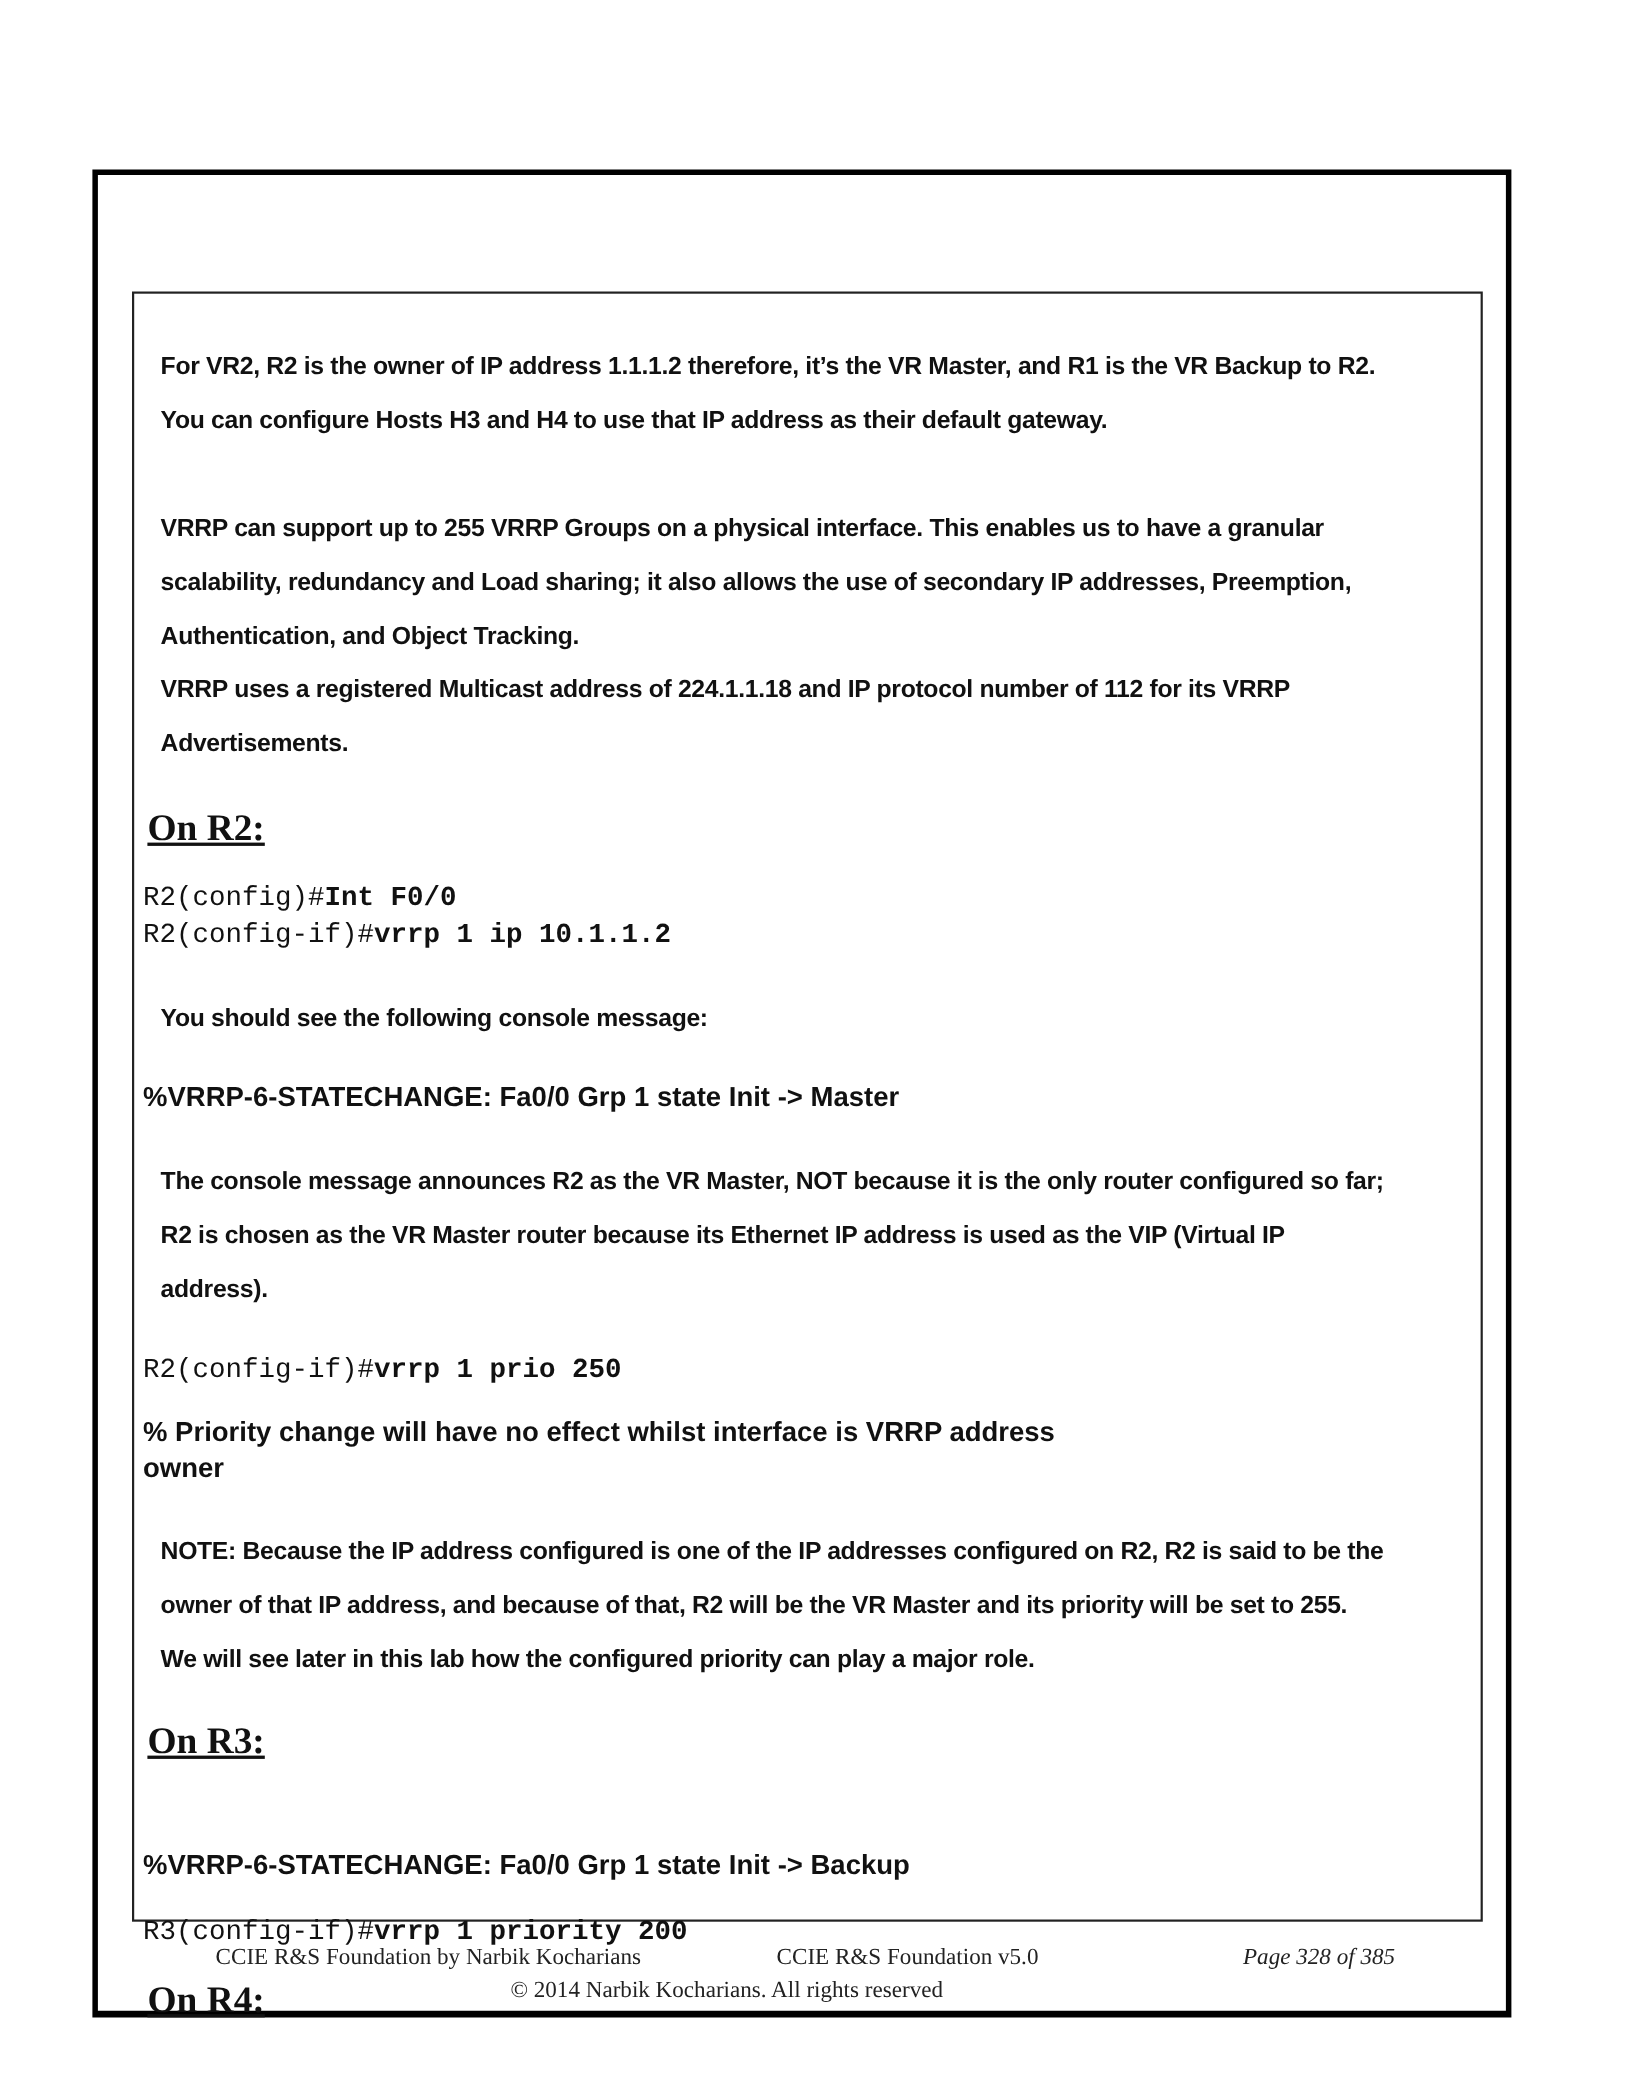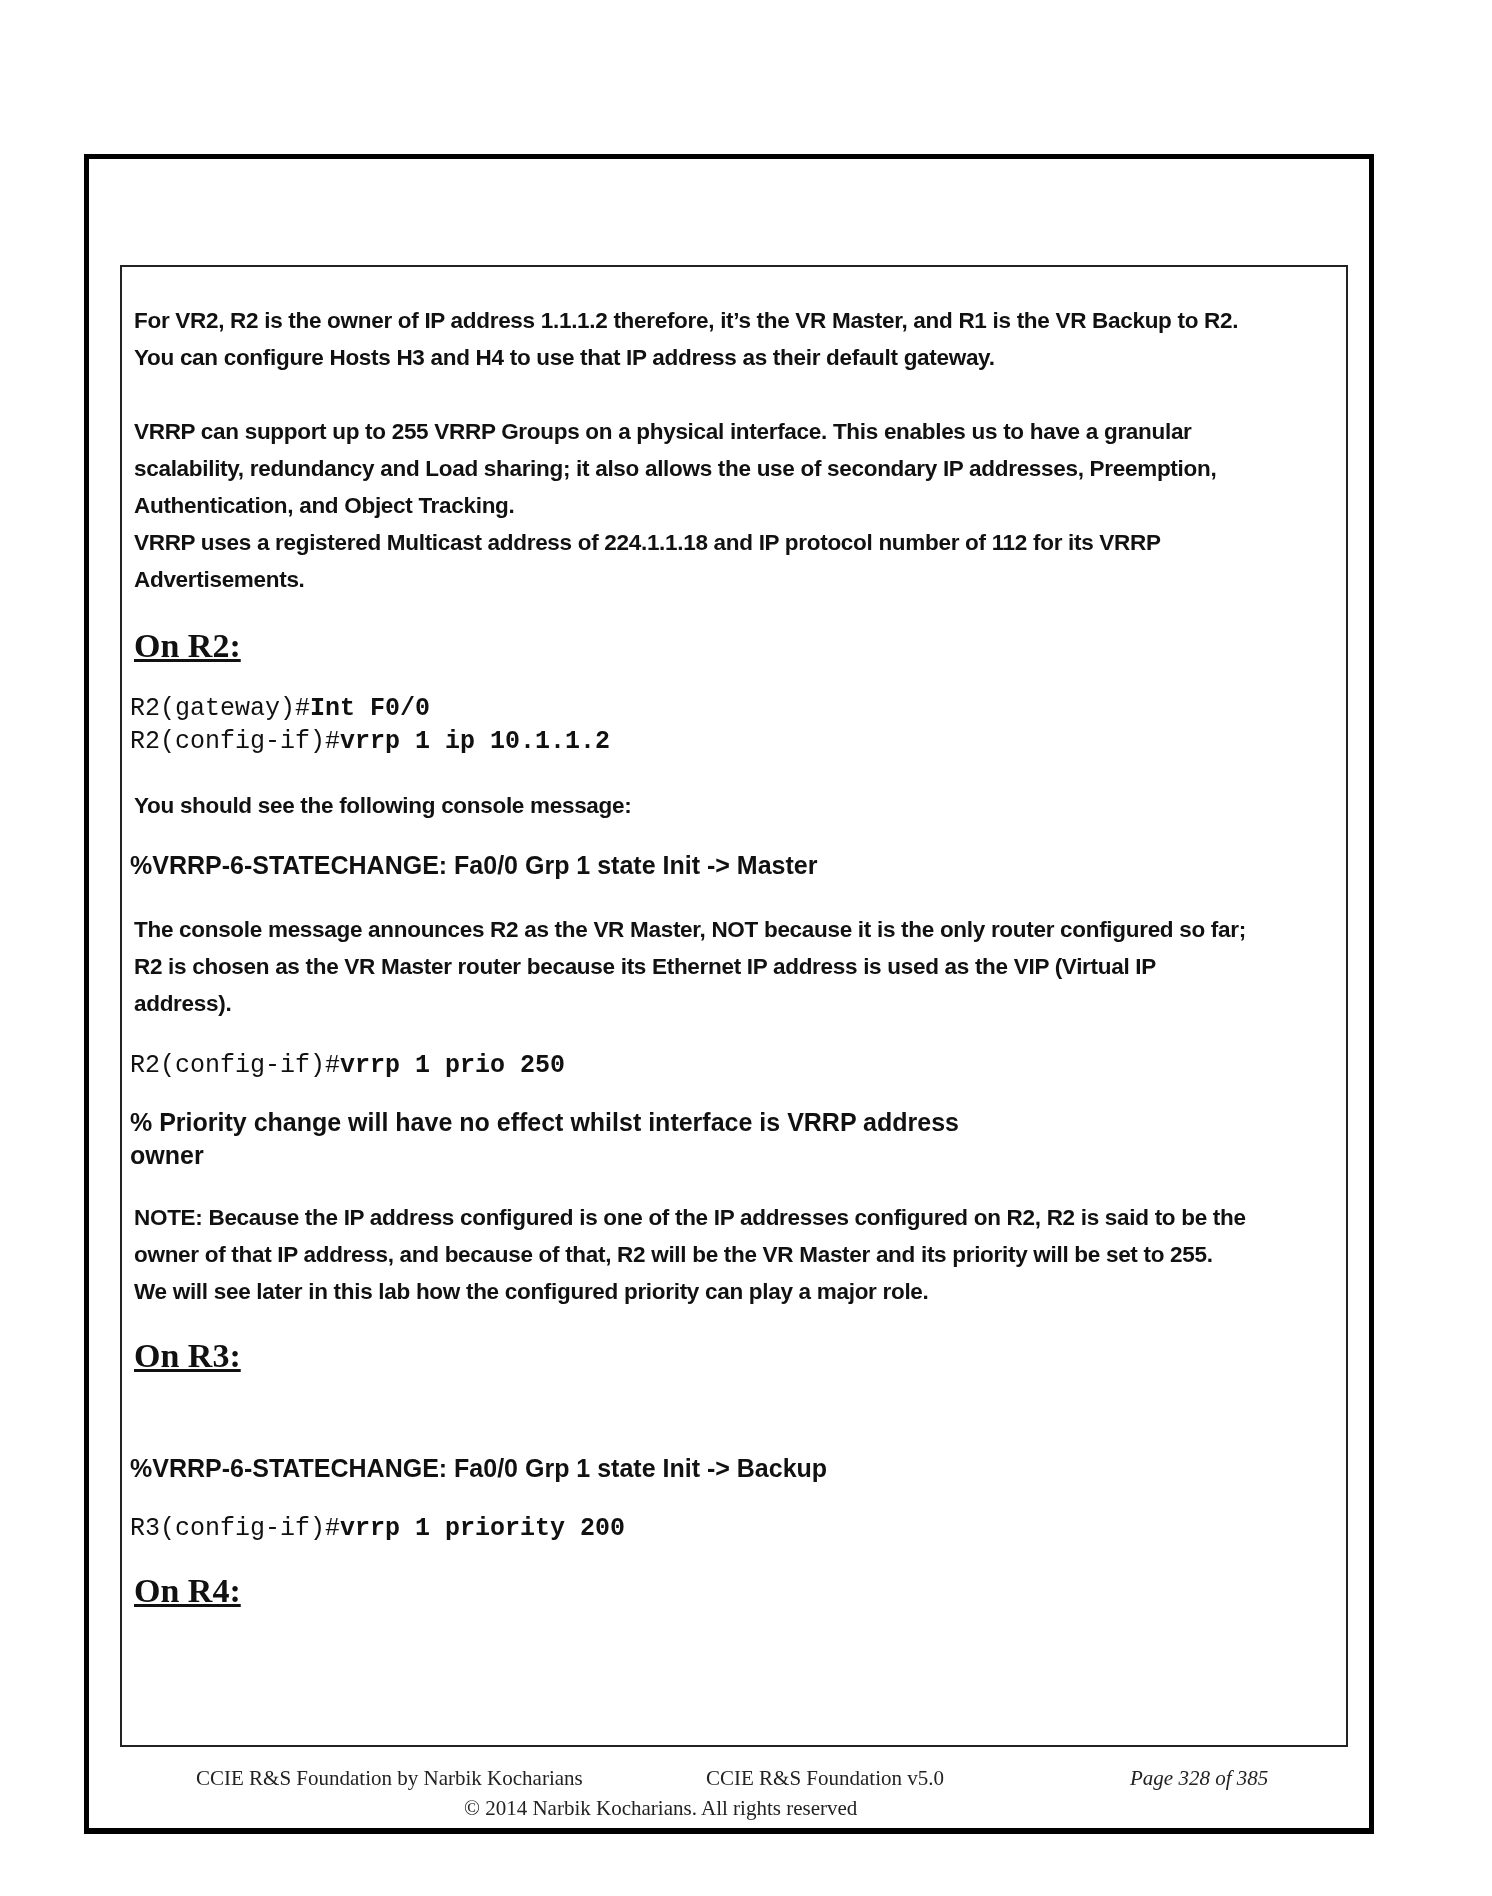--- a/index.html
+++ b/index.html
@@ -37,21 +37,21 @@
       position: absolute;
       left: 130px;
       top: 300px;
       width: 1220px;
     }
     .para {
       font-family: "Liberation Sans", sans-serif;
       font-weight: bold;
       font-size: 22.5px;
       line-height: 33px;
-      margin: 4px;
+      margin: 16px;
       letter-spacing: -0.3px;
     }
     .heading {
       font-family: "Liberation Serif", serif;
       font-weight: bold;
       font-size: 34px;
       text-decoration: underline;
       margin: 4px;
       line-height: 40px;
     }
@@ -123,21 +123,21 @@
   <p class="para">VRRP can support up to 255 VRRP Groups on a physical interface. This enables us to have a granular</p>
   <p class="para">scalability, redundancy and Load sharing; it also allows the use of secondary IP addresses, Preemption,</p>
   <p class="para">Authentication, and Object Tracking.</p>
   <p class="para">VRRP uses a registered Multicast address of 224.1.1.18 and IP protocol number of 112 for its VRRP</p>
   <p class="para">Advertisements.</p>
 
   <div style="height:22px"></div>
 
   <p class="heading">On R2:</p>
   <div style="height:22px"></div>
-  <p class="code"><span>R2(gateway)#</span><span class="cmd">Int F0/0</span></p>
+  <p class="code"><span>R2(config)#</span><span class="cmd">Int F0/0</span></p>
   <p class="code"><span>R2(config-if)#</span><span class="cmd">vrrp 1 ip 10.1.1.2</span></p>
 
   <div style="height:27px"></div>
   <p class="para">You should see the following console message:</p>
   <div style="height:23px"></div>
   <p class="code-bold">%VRRP-6-STATECHANGE: Fa0/0 Grp 1 state Init -&gt; Master</p>
 
   <div style="height:27px"></div>
   <p class="para">The console message announces R2 as the VR Master, NOT because it is the only router configured so far;</p>
   <p class="para">R2 is chosen as the VR Master router because its Ethernet IP address is used as the VIP (Virtual IP</p>

